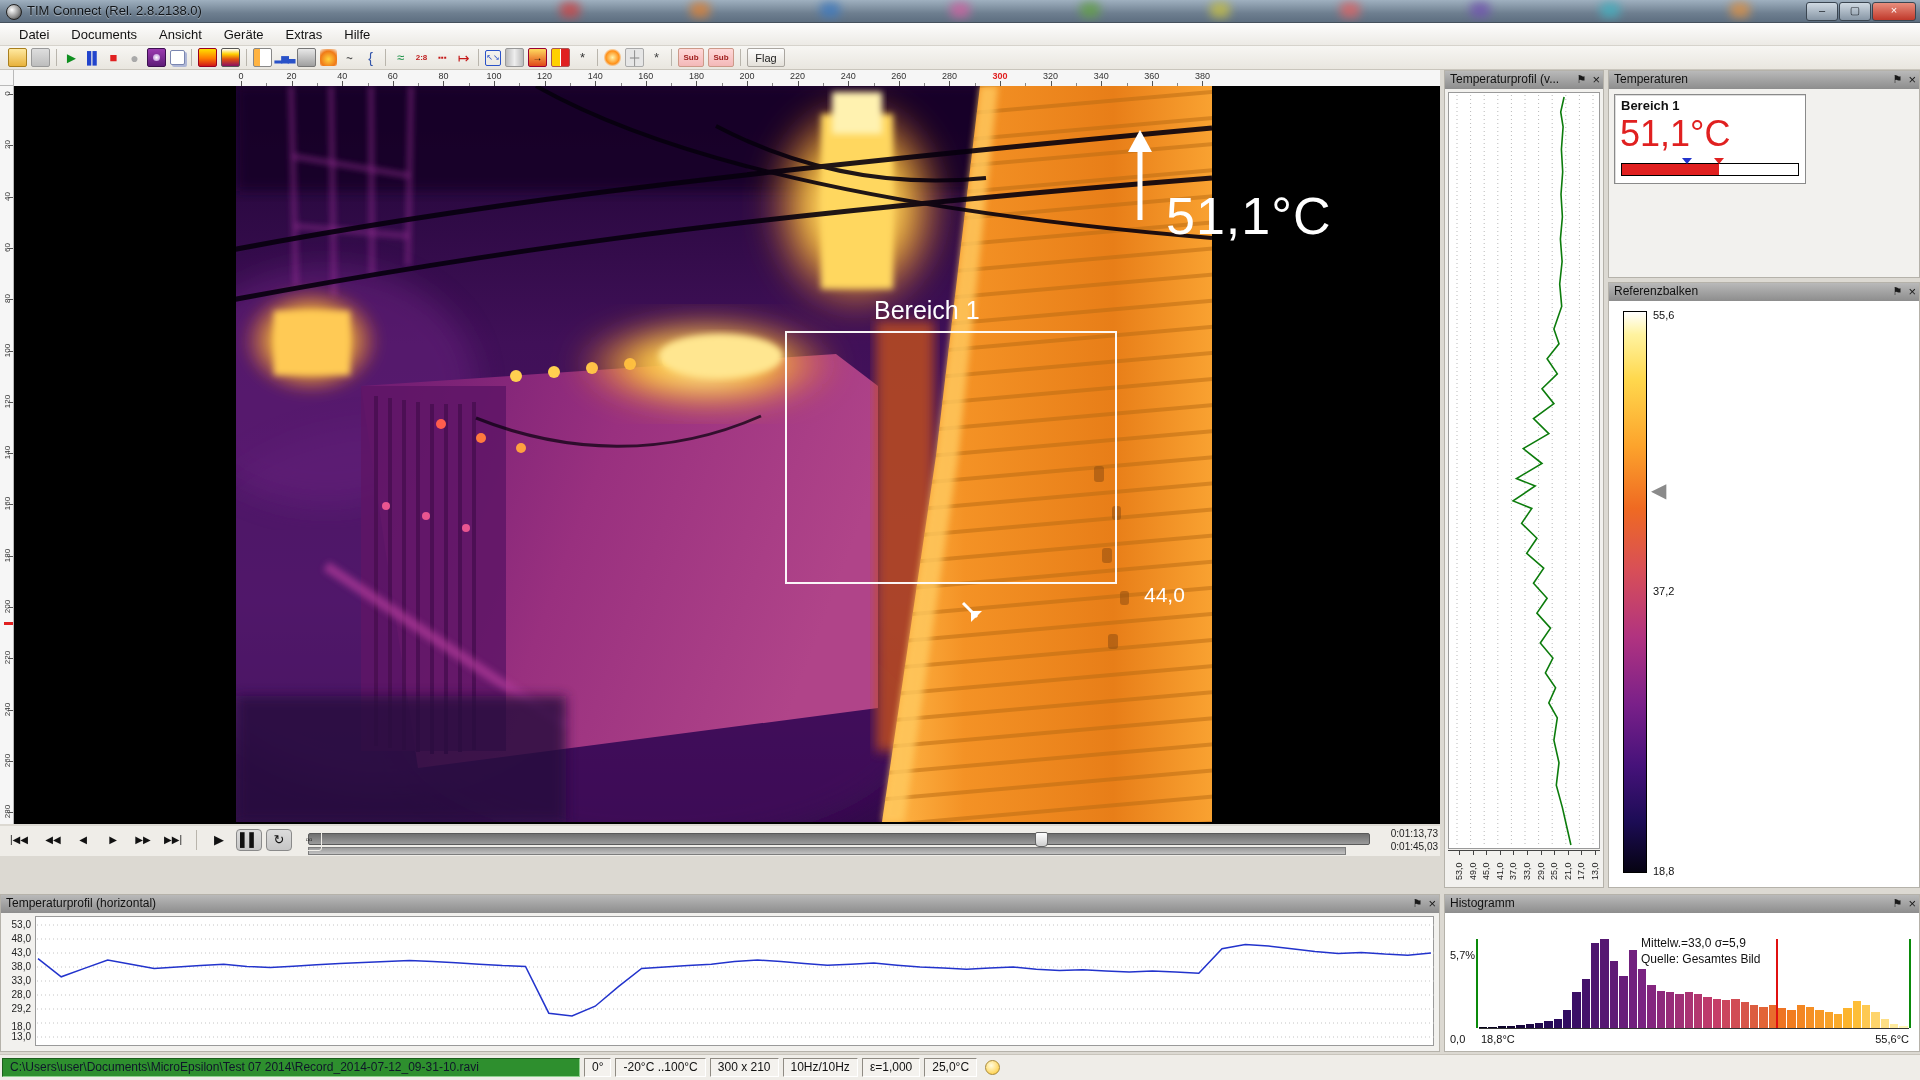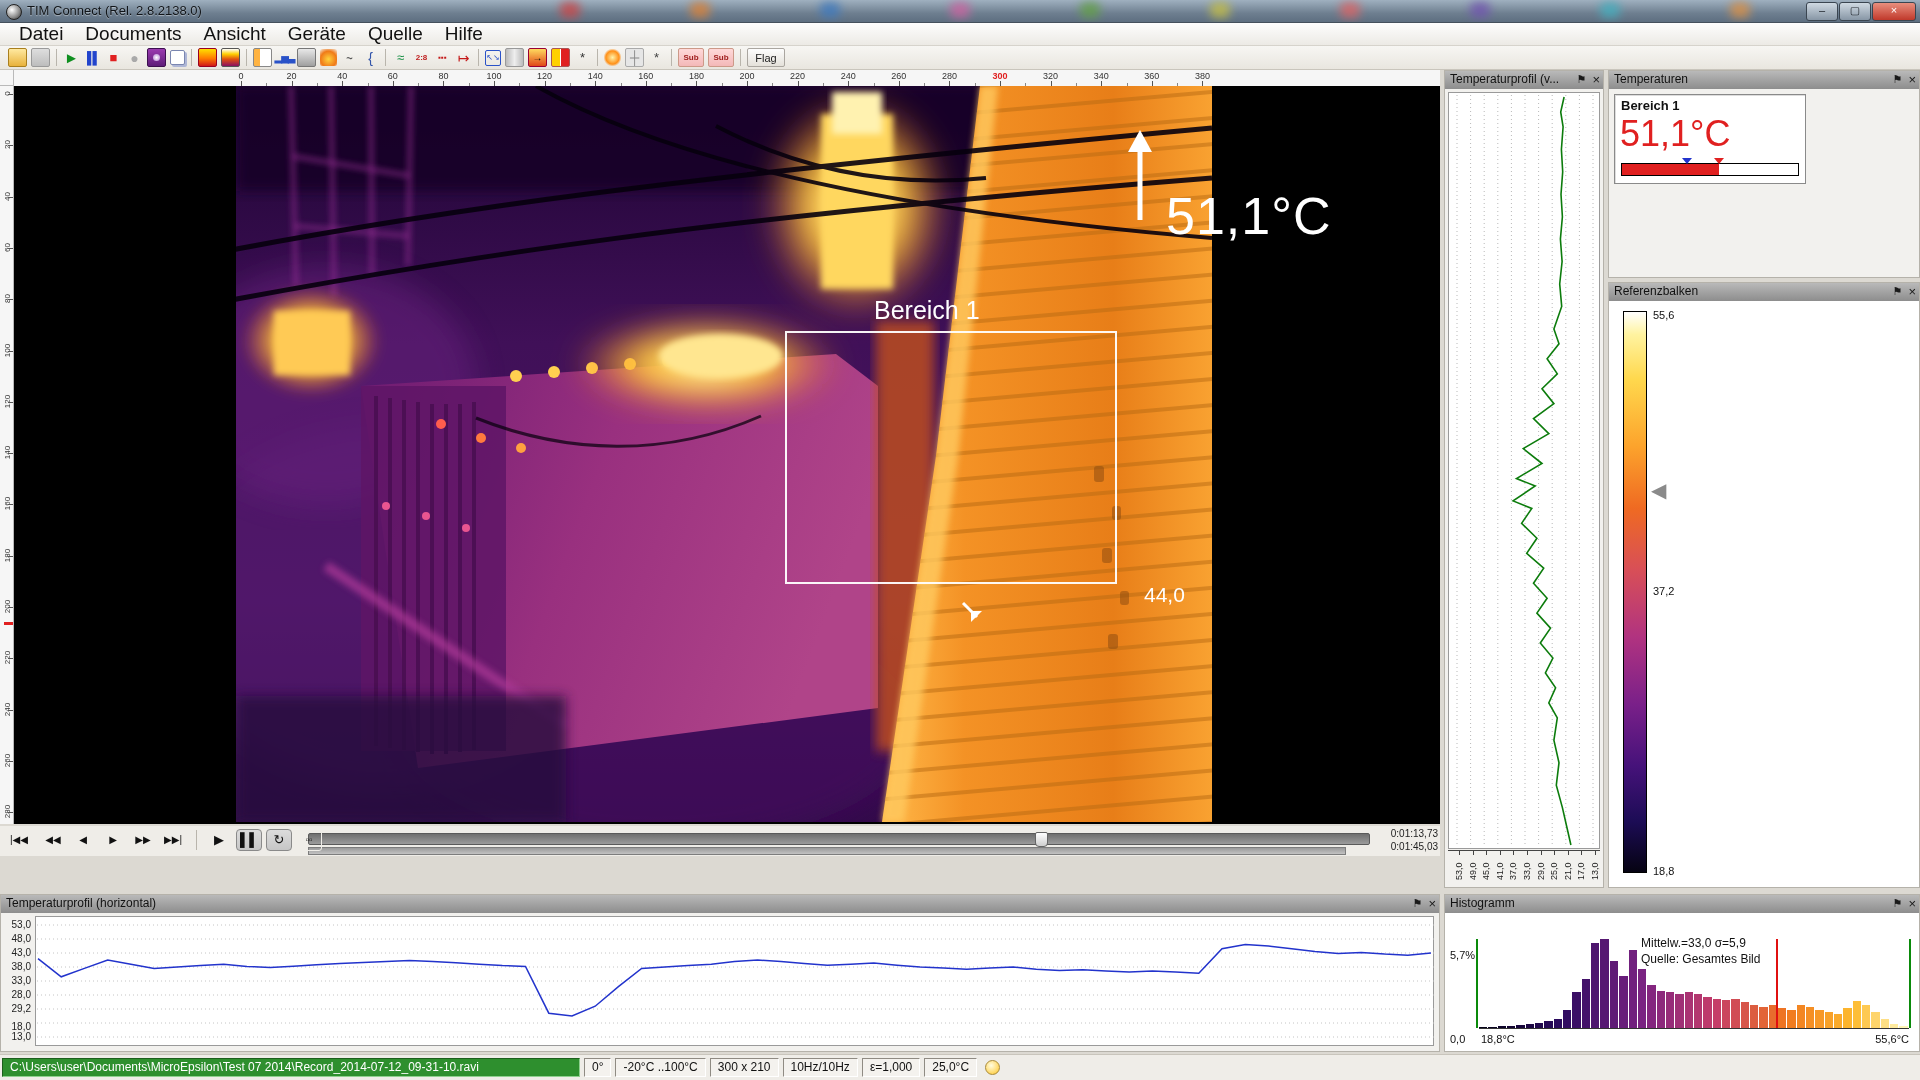--- a/index.html
+++ b/index.html
@@ -7,21 +7,21 @@
   
   .titlebar{position:absolute;left:0;top:0;width:1920px;height:22px;background:linear-gradient(#9fb0bf,#6e7f90 60%,#5d6e80);overflow:hidden;border-bottom:1px solid #44505c;}
   .tb-blob{position:absolute;top:2px;width:20px;height:16px;border-radius:6px;filter:blur(5px);opacity:.75;}
   .win-icon{position:absolute;left:6px;top:4px;width:14px;height:14px;border-radius:50%;background:radial-gradient(circle at 35% 35%,#fff,#888 60%,#222);border:1px solid #222;}
   .win-title{position:absolute;left:27px;top:3px;font-size:13px;color:#101418;text-shadow:0 1px 1px rgba(255,255,255,.45);}
   .win-btns{position:absolute;right:4px;top:2px;display:flex;gap:1px;}
   .win-btn{width:30px;height:17px;border:1px solid #3a4550;border-radius:3px;background:linear-gradient(#cfd9e2,#8796a5);font-size:11px;line-height:15px;text-align:center;color:#1c2228;}
   .win-btn.close{background:linear-gradient(#e98f7e,#c0392b);color:#fff;width:42px;}
   
   .menubar{position:absolute;left:0;top:23px;width:1920px;height:23px;background:linear-gradient(#fdfdfd,#eceae5);display:flex;align-items:center;padding-left:8px;box-sizing:border-box;border-bottom:1px solid #d6d3cc;}
-  .menu-item{font-size:19px;padding:18px 11px;color:#111;}
+  .menu-item{font-size:13px;padding:18px 11px;color:#111;}
   .toolbar{position:absolute;left:0;top:46px;width:1920px;height:24px;background:linear-gradient(#f7f6f3,#e9e6df);display:flex;align-items:center;padding-left:6px;box-sizing:border-box;border-bottom:1px solid #c9c5bc;}
   .ti{width:17px;height:17px;margin:0 2px;border-radius:2px;display:flex;align-items:center;justify-content:center;font-size:11px;position:relative;flex:none;}
   .tsep{width:1px;height:17px;background:#b9b5ac;margin:0 4px;flex:none;}
   .ti-open{background:linear-gradient(#ffe9a0,#e8b23c);border:1px solid #a97f1e;}
   .ti-save{background:linear-gradient(#dedede,#bdbdbd);border:1px solid #9a9a9a;}
   .ti-play{color:#0f8f1f;font-size:15px;}
   .ti-pause{color:#2244cc;font-weight:bold;letter-spacing:-3px;font-size:12px;}
   .ti-record{color:#e02020;font-size:13px;}
   .ti-snapshot{color:#a9a9a9;font-size:14px;}
   .ti-camera{background:linear-gradient(#9b3bb0,#5e1d78);border:1px solid #3d1050;}
@@ -109,21 +109,21 @@
   .ph-plot{position:absolute;left:34px;right:5px;top:21px;bottom:5px;background:#fff;border:1px solid #9a9a9a;}
   .hist-stat{position:absolute;left:196px;top:22px;font-size:12px;color:#111;line-height:16px;}
   .hist-pct{position:absolute;left:5px;top:36px;font-size:11px;color:#111;}
   .hist-area{position:absolute;left:34px;right:10px;top:26px;bottom:22px;display:flex;align-items:flex-end;border-bottom:1px solid #333;}
   .hbar{flex:1 1 0;margin-right:1px;}
   .hline{position:absolute;top:0;bottom:0;width:2px;}
   .hist-bot{position:absolute;left:0;right:0;bottom:2px;height:16px;font-size:11px;color:#111;}
   
   .statusbar{position:absolute;left:0;top:1054px;width:1920px;height:26px;background:#efede8;border-top:1px solid #c9c5bc;display:flex;align-items:center;padding-left:2px;box-sizing:border-box;}
   .scell{height:19px;line-height:17px;font-size:12px;border:1px solid;border-color:#8f8b83 #fff #fff #8f8b83;background:#f4f2ee;padding:0 7px;margin-right:4px;color:#111;box-sizing:border-box;}
-  .scell.path{background:#2e8f2e;color:#ffffff;border-color:#1d5e1d #8fd08f #8fd08f #1d5e1d;width:578px;overflow:hidden;white-space:nowrap;}
+  .scell.path{background:#2e8f2e;color:#0f172a;border-color:#1d5e1d #8fd08f #8fd08f #1d5e1d;width:578px;overflow:hidden;white-space:nowrap;}
   .lamp{width:13px;height:13px;border-radius:50%;background:radial-gradient(circle at 40% 35%,#fffce0,#ffd65e 70%,#d8a830);border:1px solid #a88a3a;margin-left:4px;}
 </style>
 </head>
 <body>
 
 <div id="app">
 
   <div class="titlebar">
     <div id="blobs">
         <div class="tb-blob" style="left: 560px; background: rgb(208, 64, 64);"></div>
@@ -144,21 +144,21 @@
       <div class="win-btn">▢</div>
       <div class="win-btn close">×</div>
     </div>
   </div>
 
   <div class="menubar" id="menubar">
       <div class="menu-item">Datei</div>
       <div class="menu-item">Documents</div>
       <div class="menu-item">Ansicht</div>
       <div class="menu-item">Geräte</div>
-      <div class="menu-item">Quelle</div>
+      <div class="menu-item">Extras</div>
       <div class="menu-item">Hilfe</div>
     </div>
   <div class="toolbar" id="toolbar">
       <div class="ti ti-open"></div>
       <div class="ti ti-save"></div>
       <div class="tsep"></div>
       <div class="ti ti-play">►</div>
       <div class="ti ti-pause">▌▌</div>
       <div class="ti ti-record">■</div>
       <div class="ti ti-snapshot">●</div>

